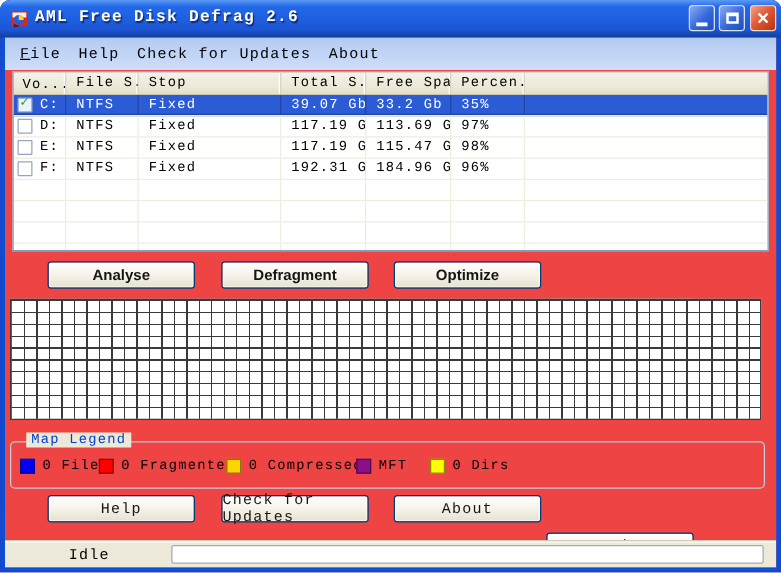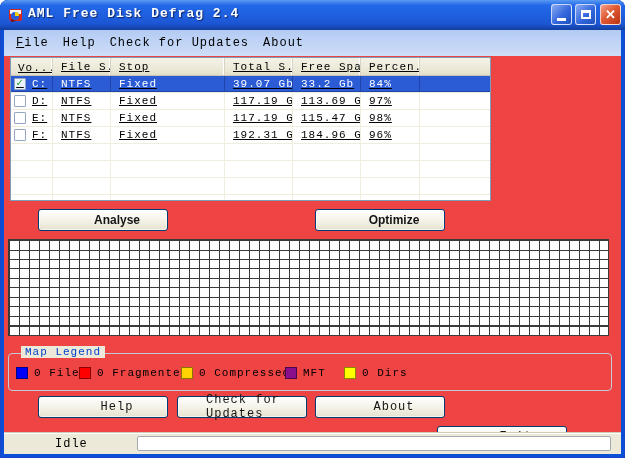--- a/index.html
+++ b/index.html
@@ -50,24 +50,23 @@
     position:absolute; top:0; left:0; right:0; height:26px;
     background:linear-gradient(180deg,#B3CBF2 0%,#C3D6F6 60%,#CFDEF8 100%);
     display:flex; align-items:center; padding-left:5px;
     font-size:12px; color:#000;
   }
   .menu-item { display:inline-block; padding:3px 7px; letter-spacing:1px; cursor:default; }
   .menu-item.underline-first::first-letter { text-decoration:underline; }
 
   
   .listview {
-    position:absolute; left:6px; top:27px; width:481px; height:144px;
+    position:absolute; left:6px; top:27px; width:605px; height:144px;
     background:#fff; border:1px solid #7F9DB9; overflow:hidden;
     font-size:11px;
-    text-decoration:underline;
   }
   .lv-header { display:flex; height:18px; background:linear-gradient(180deg,#F4F2E6,#EBE8D7 70%,#E3DFCB); border-bottom:1px solid #C9C5B0; }
   .lv-hcell {
     padding:3px 0 0 8px; letter-spacing:1px; color:#000; white-space:nowrap; overflow:hidden;
     border-right:1px solid #D8D4BF; box-shadow:inset -1px 0 0 #FFFFFF;
   }
   .lv-row { display:flex; height:17px; line-height:16px; border-bottom:1px solid #F0EDDD; }
   .lv-cell { padding-left:8px; letter-spacing:1px; white-space:nowrap; overflow:hidden; border-right:1px solid #F0EDDD; }
   .lv-row.selected { background:#2B5CD6; color:#fff; }
   .lv-row.selected .lv-cell { border-right-color:rgba(0,0,30,.25); border-bottom:1px solid rgba(0,0,30,.25); }
@@ -79,26 +78,26 @@
     background:#fff; border:1px solid #94A6C0; border-radius:1px;
     display:inline-flex; align-items:center; justify-content:center;
     flex:0 0 auto;
   }
   .cb.checked { background:#EAF3FD; }
   .cb .check { color:#1C9C1C; font-size:11px; font-weight:bold; line-height:1; margin-top:-1px; }
   .vol-label { margin-left:4px; letter-spacing:1px; }
 
   
   .btn3d {
-    position:absolute; height:22px; width:130px; top:179px;
+    position:absolute; height:22px; width:118px; top:179px;
     border:1px solid #003C74; border-radius:3px;
     background:linear-gradient(180deg,#FFFFFF 0%,#F4F1E6 55%,#E6E2CF 100%);
     box-shadow:inset 0 0 0 1px rgba(255,255,255,.6);
     font-family:"Liberation Sans",sans-serif; font-size:12px; font-weight:bold; color:#151515;
-    display:flex; align-items:center; justify-content:center; cursor:default;padding-left:28px;
+    display:flex; align-items:center; justify-content:center; cursor:default;
   }
   .btn3d.mono { font-family:"Liberation Mono",monospace; font-weight:normal; font-size:12px; letter-spacing:1px; }
   .btn3d.disabled {
     border:1px solid #C6C2AF; background:#F1EEE1; box-shadow:none; color:#A8A495;
   }
   .pos-a { left:34px; } .pos-b { left:173px; } .pos-c { left:311px;text-align:right; } .pos-d { left:433px;margin-top:30px; }
 
   
   .defrag-map {
     position:absolute; left:4px; top:209px; width:601px; height:97px;
@@ -141,21 +140,21 @@
 <div class="window">
 
   <div class="titlebar">
     <svg class="app-icon" viewBox="0 0 16 16">
       <rect x="1" y="2" width="13" height="12" rx="2" fill="#D42A1E"></rect>
       <rect x="2" y="3" width="11" height="4" fill="#F4F4F4"></rect>
       <circle cx="7" cy="9" r="4" fill="#2B5CD6"></circle>
       <path d="M7 5 A4 4 0 0 1 11 9 L7 9 Z" fill="#FFD400"></path>
       <path d="M3 12 L8 14 L3 15 Z" fill="#7A0E0E"></path>
     </svg>
-    <div class="title-text">AML Free Disk Defrag 2.4</div>
+    <div class="title-text">AML Free Disk Defrag 2.6</div>
     <div class="tb-btn tb-min">
       <span class="glyph-min"></span>
     </div>
     <div class="tb-btn tb-max">
       <span class="glyph-max"></span>
     </div>
     <div class="tb-btn tb-close">
       <span class="glyph-close">✕</span>
     </div>
   </div>
@@ -183,21 +182,21 @@
         <div class="lv-cell c0">
           <span class="cb checked">
               <span class="check">✓</span>
             </span>
           <span class="vol-label">C:</span>
         </div>
         <div class="lv-cell c1">NTFS</div>
         <div class="lv-cell c2">Fixed</div>
         <div class="lv-cell c3">39.07 Gb</div>
         <div class="lv-cell c4">33.2 Gb</div>
-        <div class="lv-cell c5">84%</div>
+        <div class="lv-cell c5">35%</div>
         <div class="lv-cell c6" style="border-right:none"></div>
       </div>
 
       <div class="lv-row">
         <div class="lv-cell c0">
           <span class="cb"></span>
           <span class="vol-label">D:</span>
         </div>
         <div class="lv-cell c1">NTFS</div>
         <div class="lv-cell c2">Fixed</div>
@@ -265,20 +264,21 @@
           <div class="lv-cell c1"></div>
           <div class="lv-cell c2"></div>
         <div class="lv-cell c3"></div>
           <div class="lv-cell c4"></div>
           <div class="lv-cell c5"></div>
         <div class="lv-cell c6" style="border-right:none"></div>
       </div>
     </div>
 
     <div class="btn3d pos-a">Analyse</div>
+    <div class="btn3d pos-b">Defragment</div>
     <div class="btn3d pos-c">Optimize</div>
     <div class="btn3d pos-d disabled">Stop</div>
 
     <div class="defrag-map"></div>
 
     <div class="legend">
       <span class="legend-title">Map Legend</span>
       <span class="legend-item" style="left:7px">
         <span class="swatch" style="background: rgb(0, 0, 248);"></span>
         <span class="legend-label">0 Files</span>

